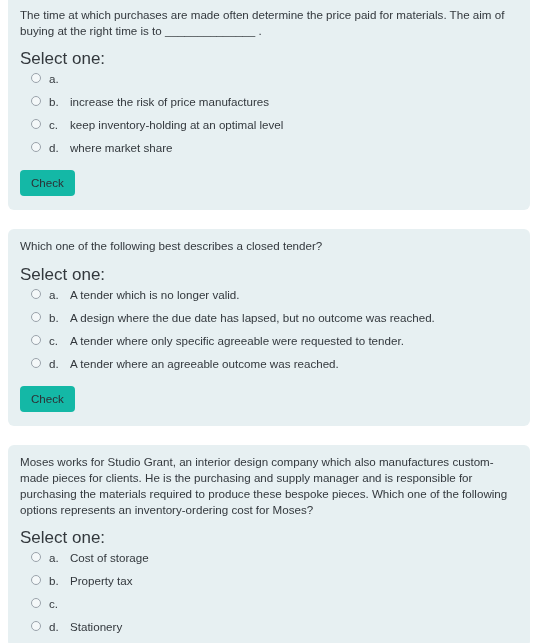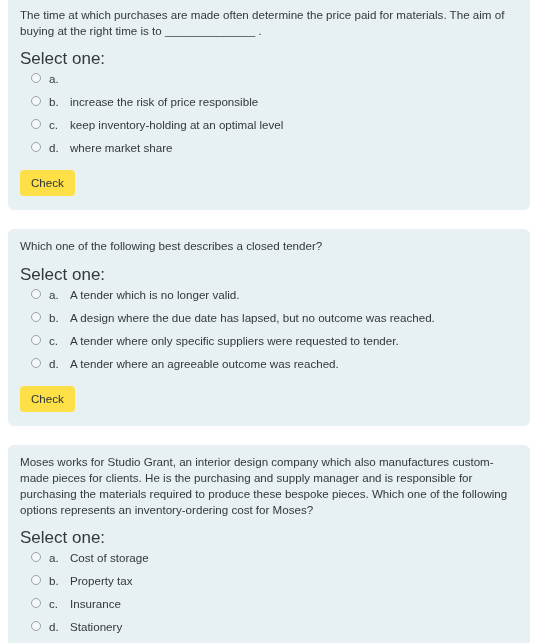--- a/index.html
+++ b/index.html
@@ -90,21 +90,21 @@
     font-size: 11.6px;
     line-height: 13px;
     color: #33383d;
     flex: 1 1 auto;
   }
 
   .check-button {
     display: inline-block;
     margin-top: 16px;
     padding: 6px 11px 7px 11px;
-    background: #fde047;
+    background: #14b8a6;
     border: none;
     border-radius: 4px;
     font-family: "Liberation Sans", sans-serif;
     font-size: 11.6px;
     line-height: 13px;
     color: #2c3136;
     cursor: pointer;
   }
 
   .card-3 {
@@ -120,21 +120,21 @@
     <p class="question-text">The time at which purchases are made often determine the price paid for materials. The aim of buying at the right time is to ______________ .</p>
     <p class="select-one">Select one:</p>
     <ul class="answers">
       <li class="answer-row">
         <span class="radio"></span>
         <span class="answer-letter">a.</span>
       </li>
       <li class="answer-row">
         <span class="radio"></span>
         <span class="answer-letter">b.</span>
-        <span class="answer-label">increase the risk of price responsible</span>
+        <span class="answer-label">increase the risk of price manufactures</span>
       </li>
       <li class="answer-row">
         <span class="radio"></span>
         <span class="answer-letter">c.</span>
         <span class="answer-label">keep inventory-holding at an optimal level</span>
       </li>
       <li class="answer-row">
         <span class="radio"></span>
         <span class="answer-letter">d.</span>
         <span class="answer-label">where market share</span>
@@ -153,21 +153,21 @@
         <span class="answer-label">A tender which is no longer valid.</span>
       </li>
       <li class="answer-row">
         <span class="radio"></span>
         <span class="answer-letter">b.</span>
         <span class="answer-label">A design where the due date has lapsed, but no outcome was reached.</span>
       </li>
       <li class="answer-row">
         <span class="radio"></span>
         <span class="answer-letter">c.</span>
-        <span class="answer-label">A tender where only specific suppliers were requested to tender.</span>
+        <span class="answer-label">A tender where only specific agreeable were requested to tender.</span>
       </li>
       <li class="answer-row">
         <span class="radio"></span>
         <span class="answer-letter">d.</span>
         <span class="answer-label">A tender where an agreeable outcome was reached.</span>
       </li>
     </ul>
     <button class="check-button">Check</button>
   </section>
 
@@ -181,21 +181,20 @@
         <span class="answer-label">Cost of storage</span>
       </li>
       <li class="answer-row">
         <span class="radio"></span>
         <span class="answer-letter">b.</span>
         <span class="answer-label">Property tax</span>
       </li>
       <li class="answer-row">
         <span class="radio"></span>
         <span class="answer-letter">c.</span>
-        <span class="answer-label">Insurance</span>
       </li>
       <li class="answer-row">
         <span class="radio"></span>
         <span class="answer-letter">d.</span>
         <span class="answer-label">Stationery</span>
       </li>
     </ul>
 
   </section>
 

